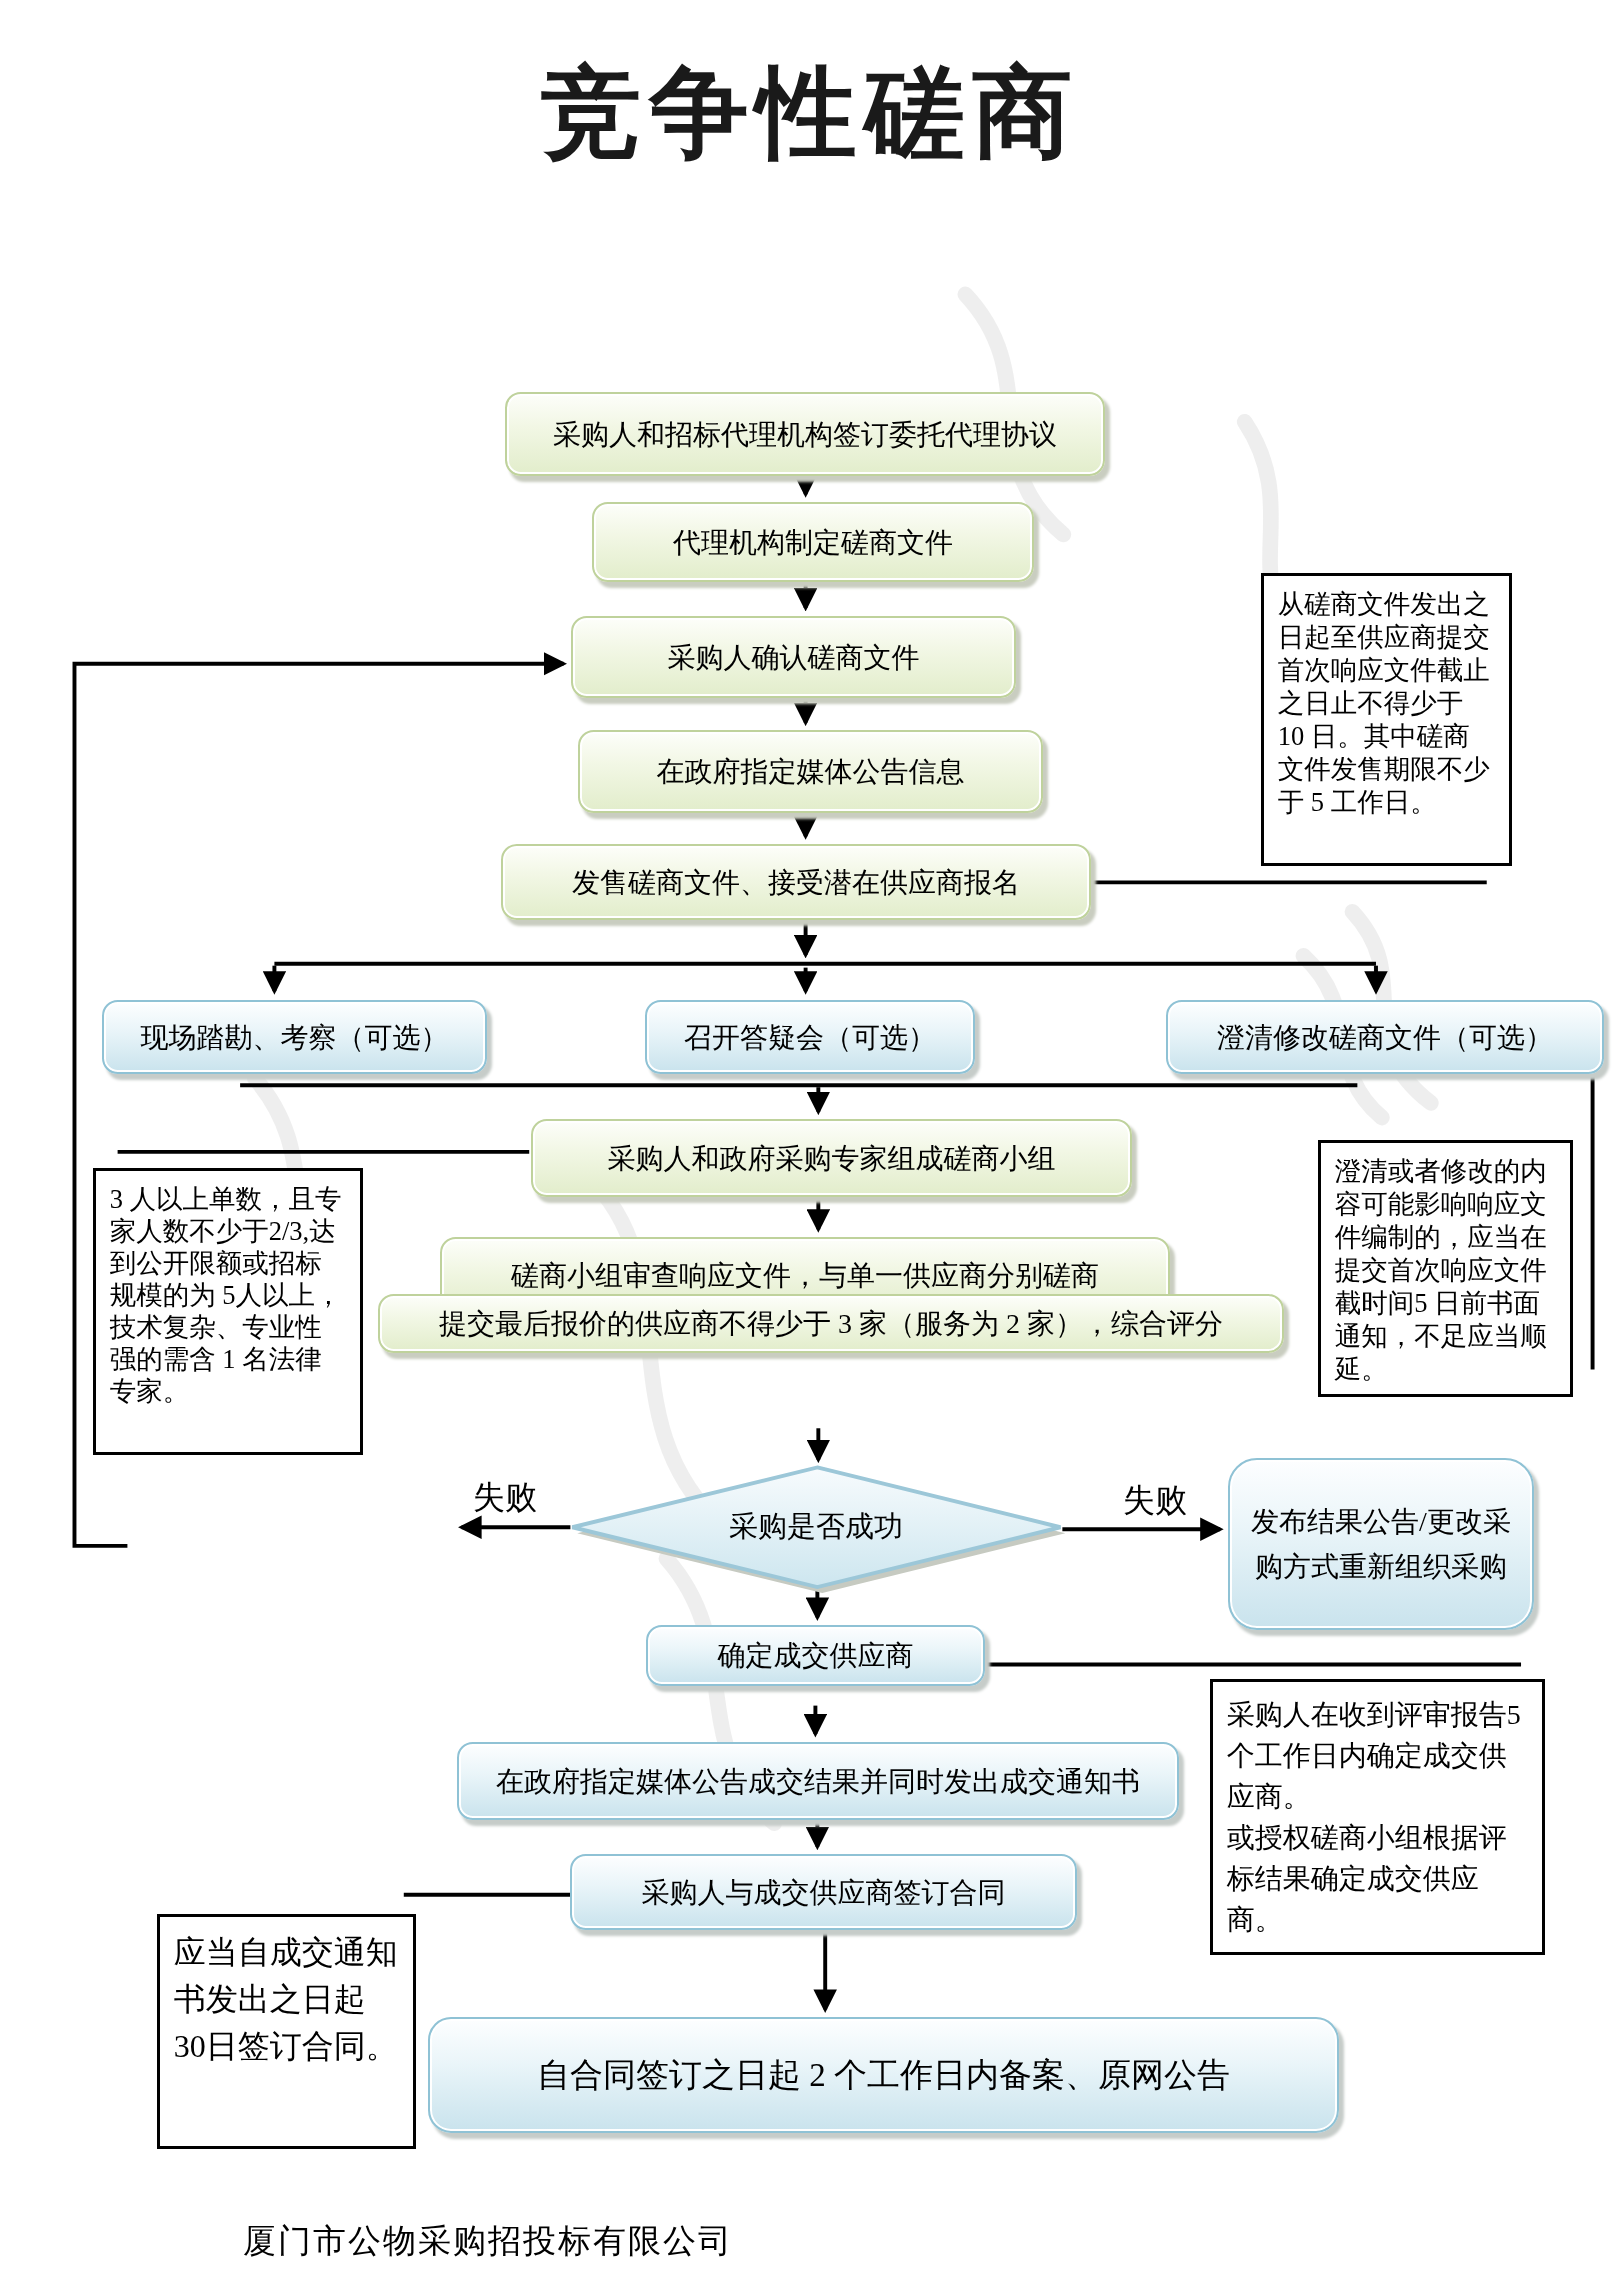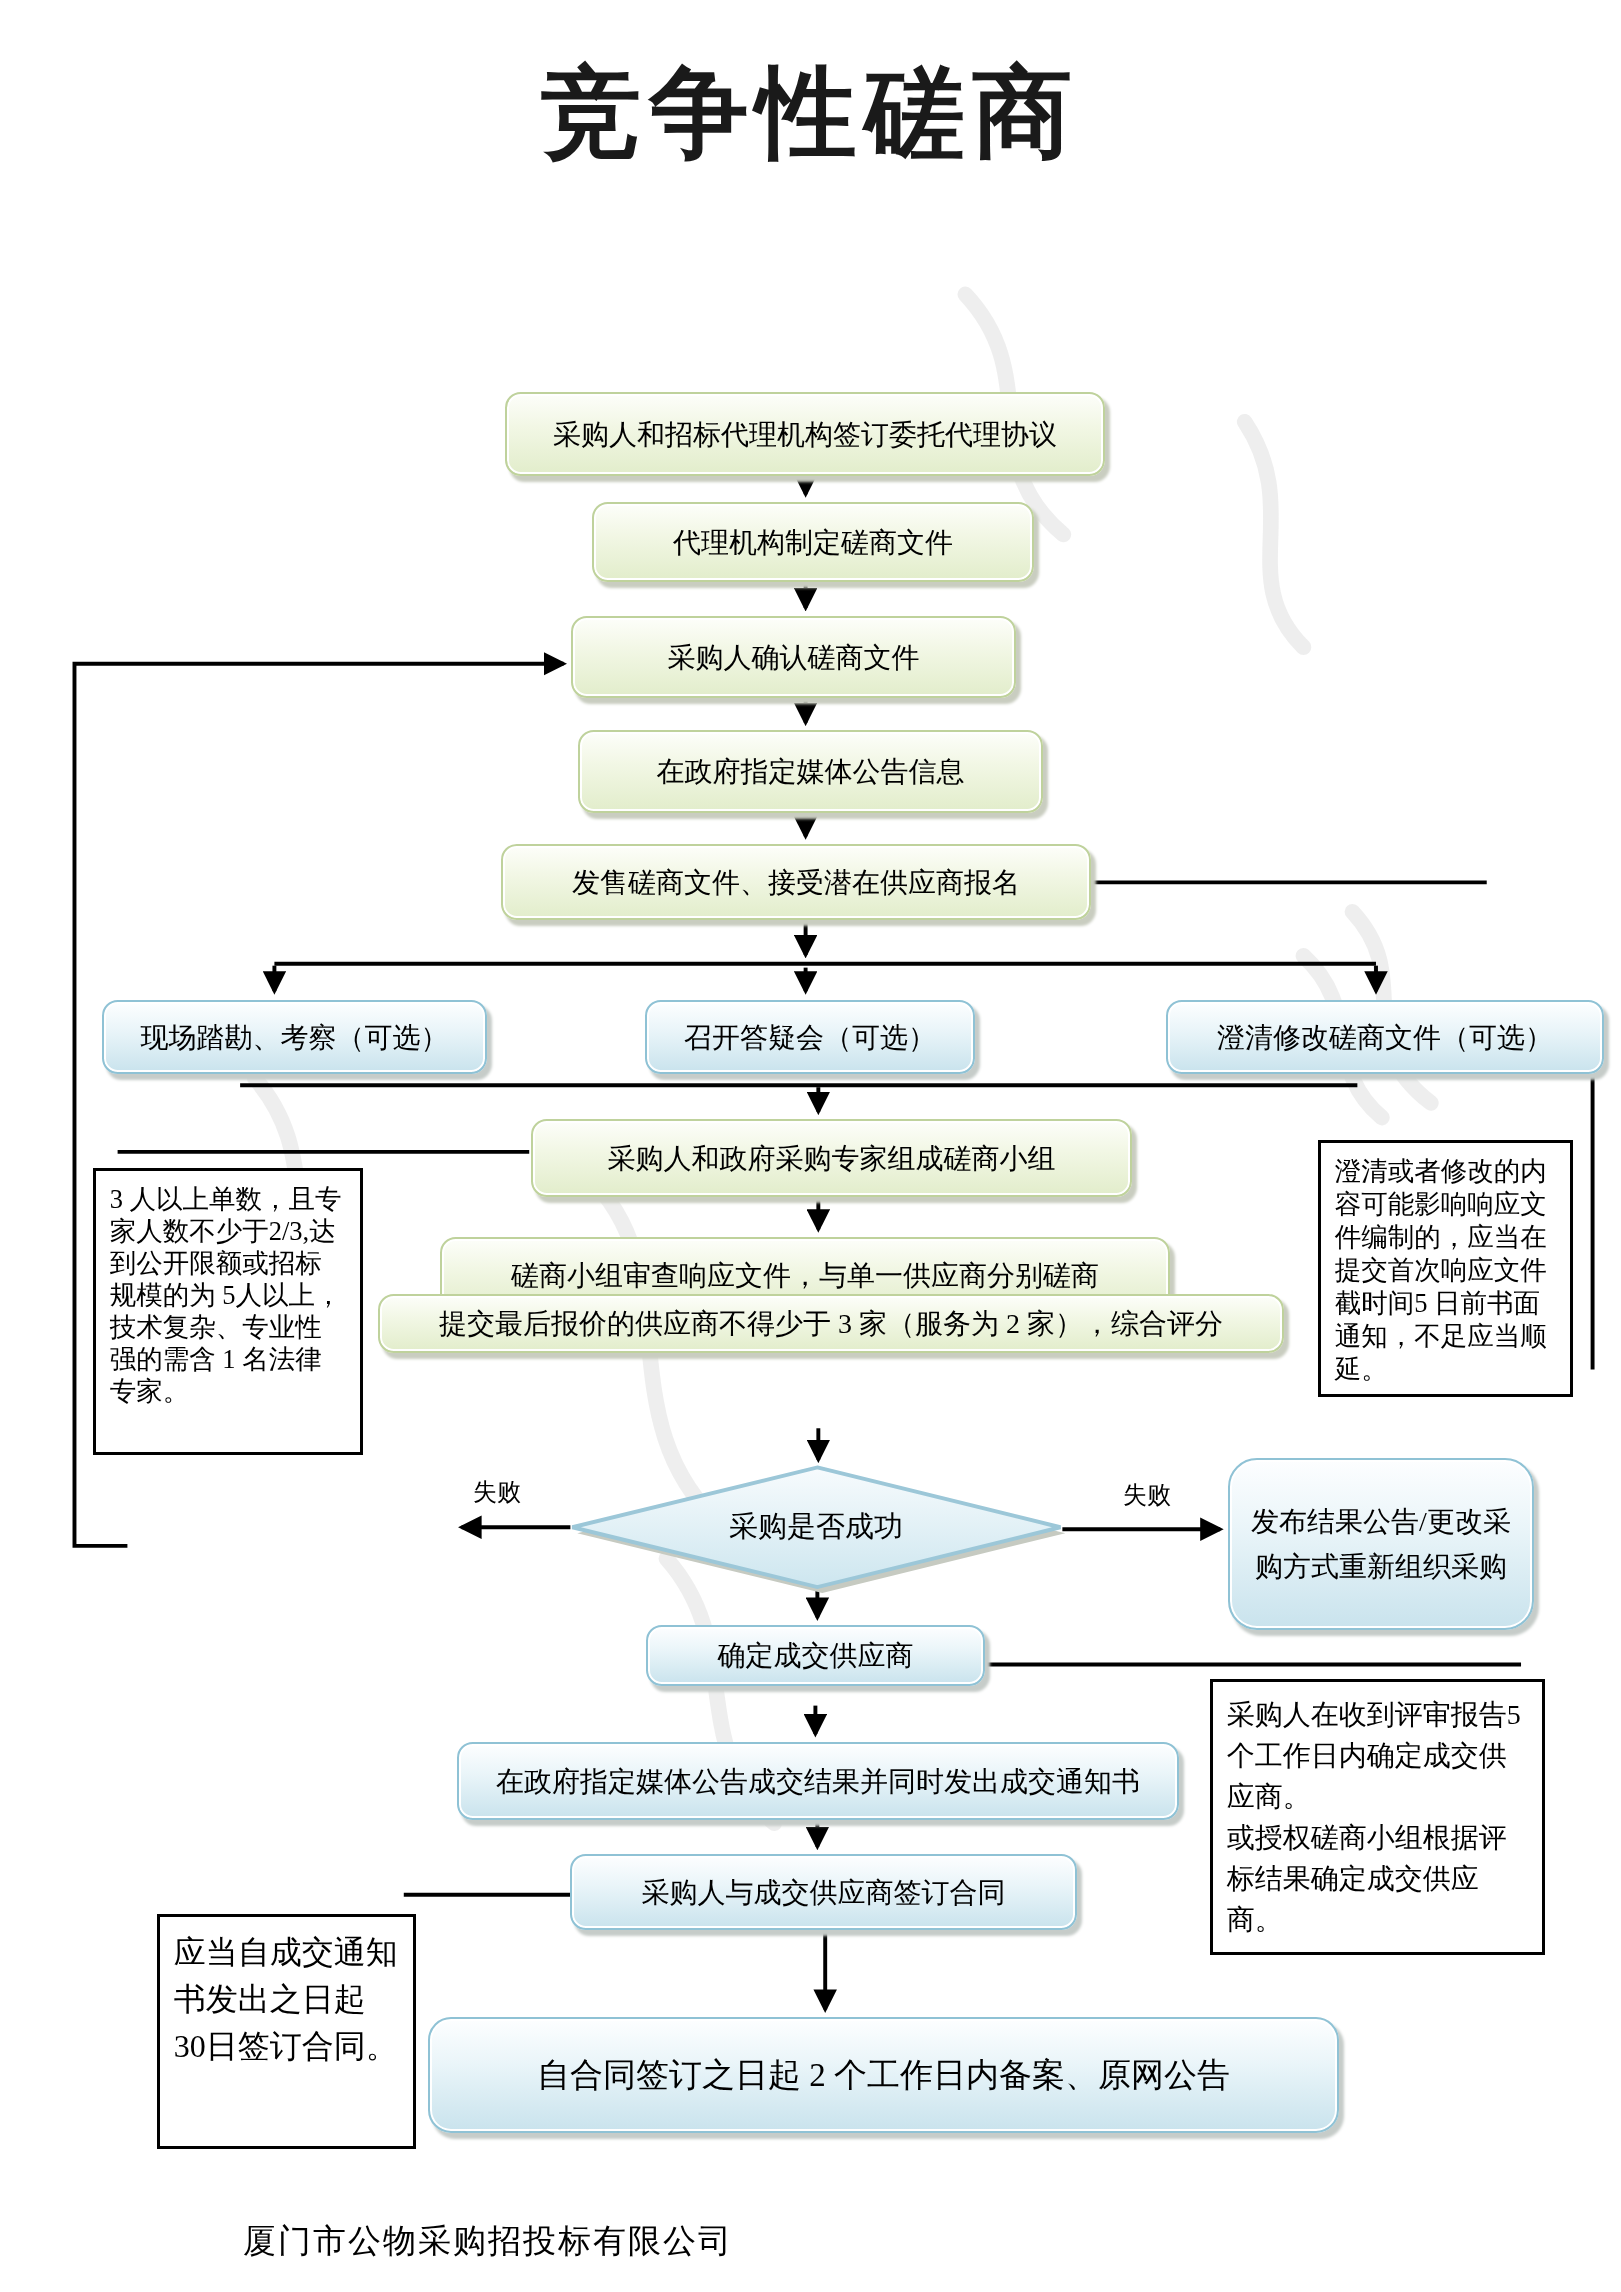--- a/index.html
+++ b/index.html
@@ -13,21 +13,21 @@
         box-sizing:border-box;padding:3.9px 13.7px;}
   .green{background:linear-gradient(180deg,#fdfefa 0%,#f2f7e5 40%,#e2edcb 100%);
          border:2px solid #bfd29c;
          box-shadow:4.9px 5.9px 2.9px #c9cdc0, inset 0 0 0 2px #ffffff;}
   .blue{background:linear-gradient(180deg,#fdfeff 0%,#eaf5f9 40%,#c9e3ed 100%);
         border:2px solid #8fc2d5;
         box-shadow:4.9px 5.9px 2.9px #c6ccc9, inset 0 0 0 2px #ffffff;}
   .round{border-radius:29px;}
   .note{position:absolute;background:#ffffff;border:3.9px solid #000;box-sizing:border-box;
         font-size:26.5px;line-height:33px;padding:11.8px 13.7px;text-align:left;}
-  .fail-label{position:absolute;font-size:24px;}
+  .fail-label{position:absolute;font-size:32px;}
   #decision-text{position:absolute;left:572px;top:1467px;width:488px;height:120px;
         display:flex;align-items:center;justify-content:center;font-size:29px;}
   #footer{position:absolute;left:243px;top:2219px;font-size:33px;letter-spacing:2px;}
   svg.overlay{position:absolute;left:0;top:0;pointer-events:none;}
   .pre{white-space:pre-line;}
 </style>
 </head>
 <body>
 
 <div id="page">
@@ -116,20 +116,21 @@
 
   <div class="fail-label" style="left:473px;top:1476px;">失败</div>
   <div class="fail-label" style="left:1123px;top:1479px;">失败</div>
   <div class="node blue round" style="left:1228px;top:1458px;width:306px;height:172px;line-height:45px;">发布结果公告/更改采购方式重新组织采购</div>
 
   <div class="node blue" style="left:646px;top:1625px;width:339px;height:61px;">确定成交供应商</div>
   <div class="node blue" style="left:457px;top:1742px;width:722px;height:78px;">在政府指定媒体公告成交结果并同时发出成交通知书</div>
   <div class="node blue" style="left:570px;top:1854px;width:507px;height:76px;">采购人与成交供应商签订合同</div>
   <div class="node blue" style="left:428px;top:2017px;width:911px;height:116px;font-size:33px;border-radius:23px;">自合同签订之日起 2 个工作日内备案、原网公告</div>
 
+  <div class="note" style="left:1261px;top:573px;width:251px;height:293px;">从磋商文件发出之日起至供应商提交首次响应文件截止之日止不得少于 10 日。其中磋商文件发售期限不少于 5 工作日。</div>
   <div class="note" style="left:93px;top:1168px;width:270px;height:287px;line-height:32px;">3 人以上单数，且专家人数不少于2/3,达到公开限额或招标规模的为 5人以上，技术复杂、专业性强的需含 1 名法律专家。</div>
   <div class="note" style="left:1318px;top:1140px;width:255px;height:257px;">澄清或者修改的内容可能影响响应文件编制的，应当在提交首次响应文件截时间5 日前书面通知，不足应当顺延。</div>
   <div class="note pre" style="left:1210px;top:1679px;width:335px;height:276px;font-size:28px;line-height:41px;">采购人在收到评审报告5 个工作日内确定成交供应商。
 或授权磋商小组根据评标结果确定成交供应商。</div>
   <div class="note" style="left:157px;top:1914px;width:259px;height:235px;font-size:32px;line-height:47px;">应当自成交通知书发出之日起 30日签订合同。</div>
 
   <div id="footer">厦门市公物采购招投标有限公司</div>
 
 </div>
 

